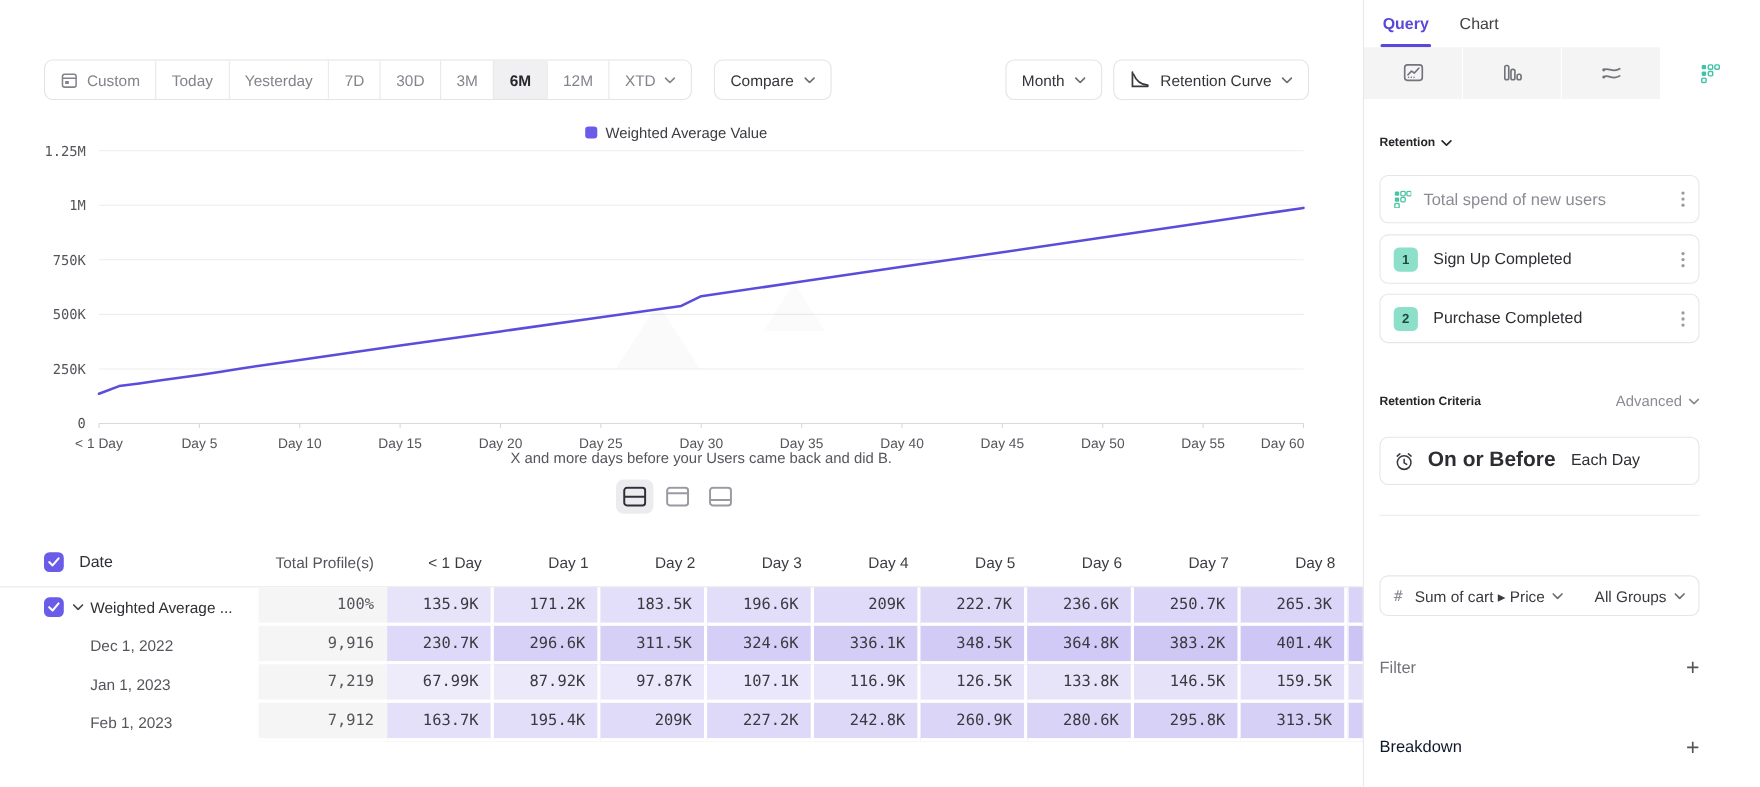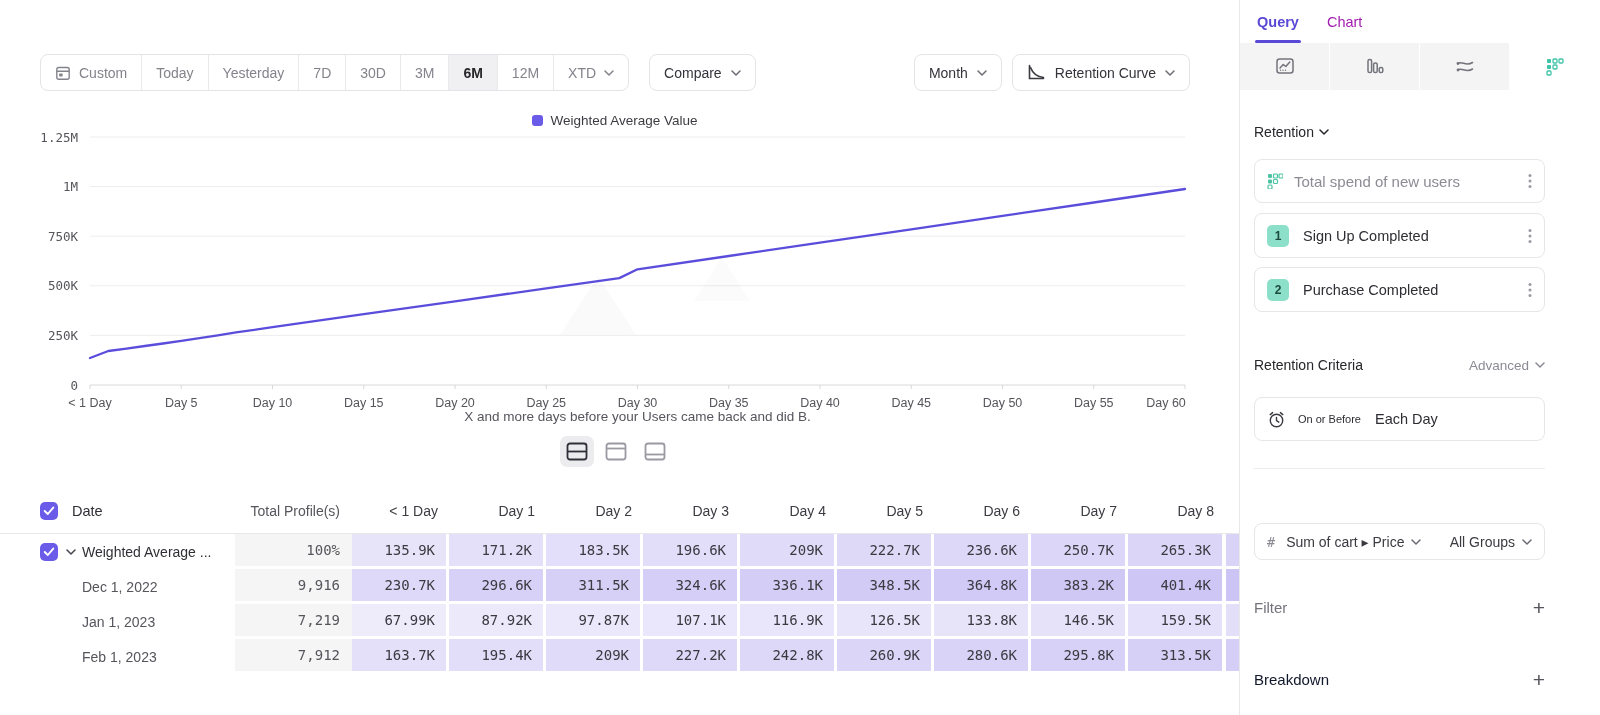--- a/index.html
+++ b/index.html
@@ -58,31 +58,31 @@
     font-family:"Liberation Sans", sans-serif; }
   .c-sliver { width:13px; margin-left:1px; align-self:stretch; border-bottom:3px solid #fff; }
   .checkbox { width:18px; height:18px; border-radius:5px; background:#6a5ce8;
     display:flex; align-items:center; justify-content:center; cursor:pointer; }
 
   
   .sidebar { position:absolute; left:1239px; top:0; width:361px; height:715px;
     border-left:1px solid #e8e8ea; background:#fff; }
   .sb-tabs { position:absolute; top:0; left:0; right:0; height:43px; display:flex;
     align-items:center; gap:28px; padding-left:17px; }
-  .sb-tab { font-size:14.5px; color:#a21caf; font-weight:500; position:relative; height:100%;
+  .sb-tab { font-size:14.5px; color:#404040; font-weight:500; position:relative; height:100%;
     display:flex; align-items:center; cursor:pointer; }
   .sb-tab.active { color:#5a48d6; font-weight:bold; }
   .sb-tab.active::after { content:""; position:absolute; left:-2px; right:-2px; bottom:0;
     height:3px; border-radius:2px; background:#5a48d6; }
   .icon-strip { position:absolute; top:43px; left:0; width:360px; height:47px; display:flex; }
   .itab { flex:1; display:flex; align-items:center; justify-content:center; background:#f4f4f5;
     border-right:1px solid #fff; cursor:pointer; }
   .itab.active { background:#fff; }
   .sb-block { position:absolute; left:14px; right:55px; }
-  .sb-h { font-size:14px; font-weight:normal; color:#26262b; display:flex; align-items:center; gap:5px; }
+  .sb-h { font-size:11px; font-weight:bold; color:#26262b; display:flex; align-items:center; gap:5px; }
   .card { border:1px solid #e6e6e9; border-radius:8px; background:#fff; display:flex;
     align-items:center; padding:0 12px; }
   .kebab { margin-left:auto; display:flex; cursor:pointer; }
   .badge { width:22px; height:22px; border-radius:5px; background:#8ce0c9; color:#1e4a3d;
     font-size:12px; font-weight:bold; display:flex; align-items:center; justify-content:center; }
   .muted { color:#8b8b94; }
   .plus { font-size:21px; font-weight:300; color:#55555c; margin-left:auto; cursor:pointer; line-height:1; }
   .divider { position:absolute; left:14px; right:55px; height:1px; background:#ececee; }
 </style>
 </head>
@@ -429,21 +429,21 @@
           </svg>
       </span>
     </div>
 
     <div class="sb-block card" style="top:397px; height:44px;">
       <svg width="19" height="19" viewBox="0 0 19 19" style="margin-right:12px;">
         <circle cx="9.5" cy="10.5" r="6.2" fill="none" stroke="#3a3a40" stroke-width="1.4"></circle>
         <path d="M9.5 7.5v3.2l2.3 1.5" fill="none" stroke="#3a3a40" stroke-width="1.4" stroke-linecap="round"></path>
         <path d="M3.2 4.6L5.6 2.6M15.8 4.6l-2.4-2" fill="none" stroke="#3a3a40" stroke-width="1.4" stroke-linecap="round"></path>
       </svg>
-      <span style="font-size:11px; color:#2d2d33; font-weight:400;">On or Before</span>
+      <span style="font-size:19px; color:#2d2d33; font-weight:700;">On or Before</span>
       <span style="font-size:14.5px; color:#2d2d33; margin-left:14px;">Each Day</span>
     </div>
 
     <div class="divider" style="top:468px;"></div>
 
 
     <div class="sb-block card" style="top:523px; height:37px;">
       <span class="muted mono" style="font-size:13.5px; margin-right:11px;">#</span>
       <span style="font-size:14px; color:#3a3a40; display:flex; align-items:center; gap:7px; cursor:pointer;">
         <span>Sum of cart ▸ Price</span>

